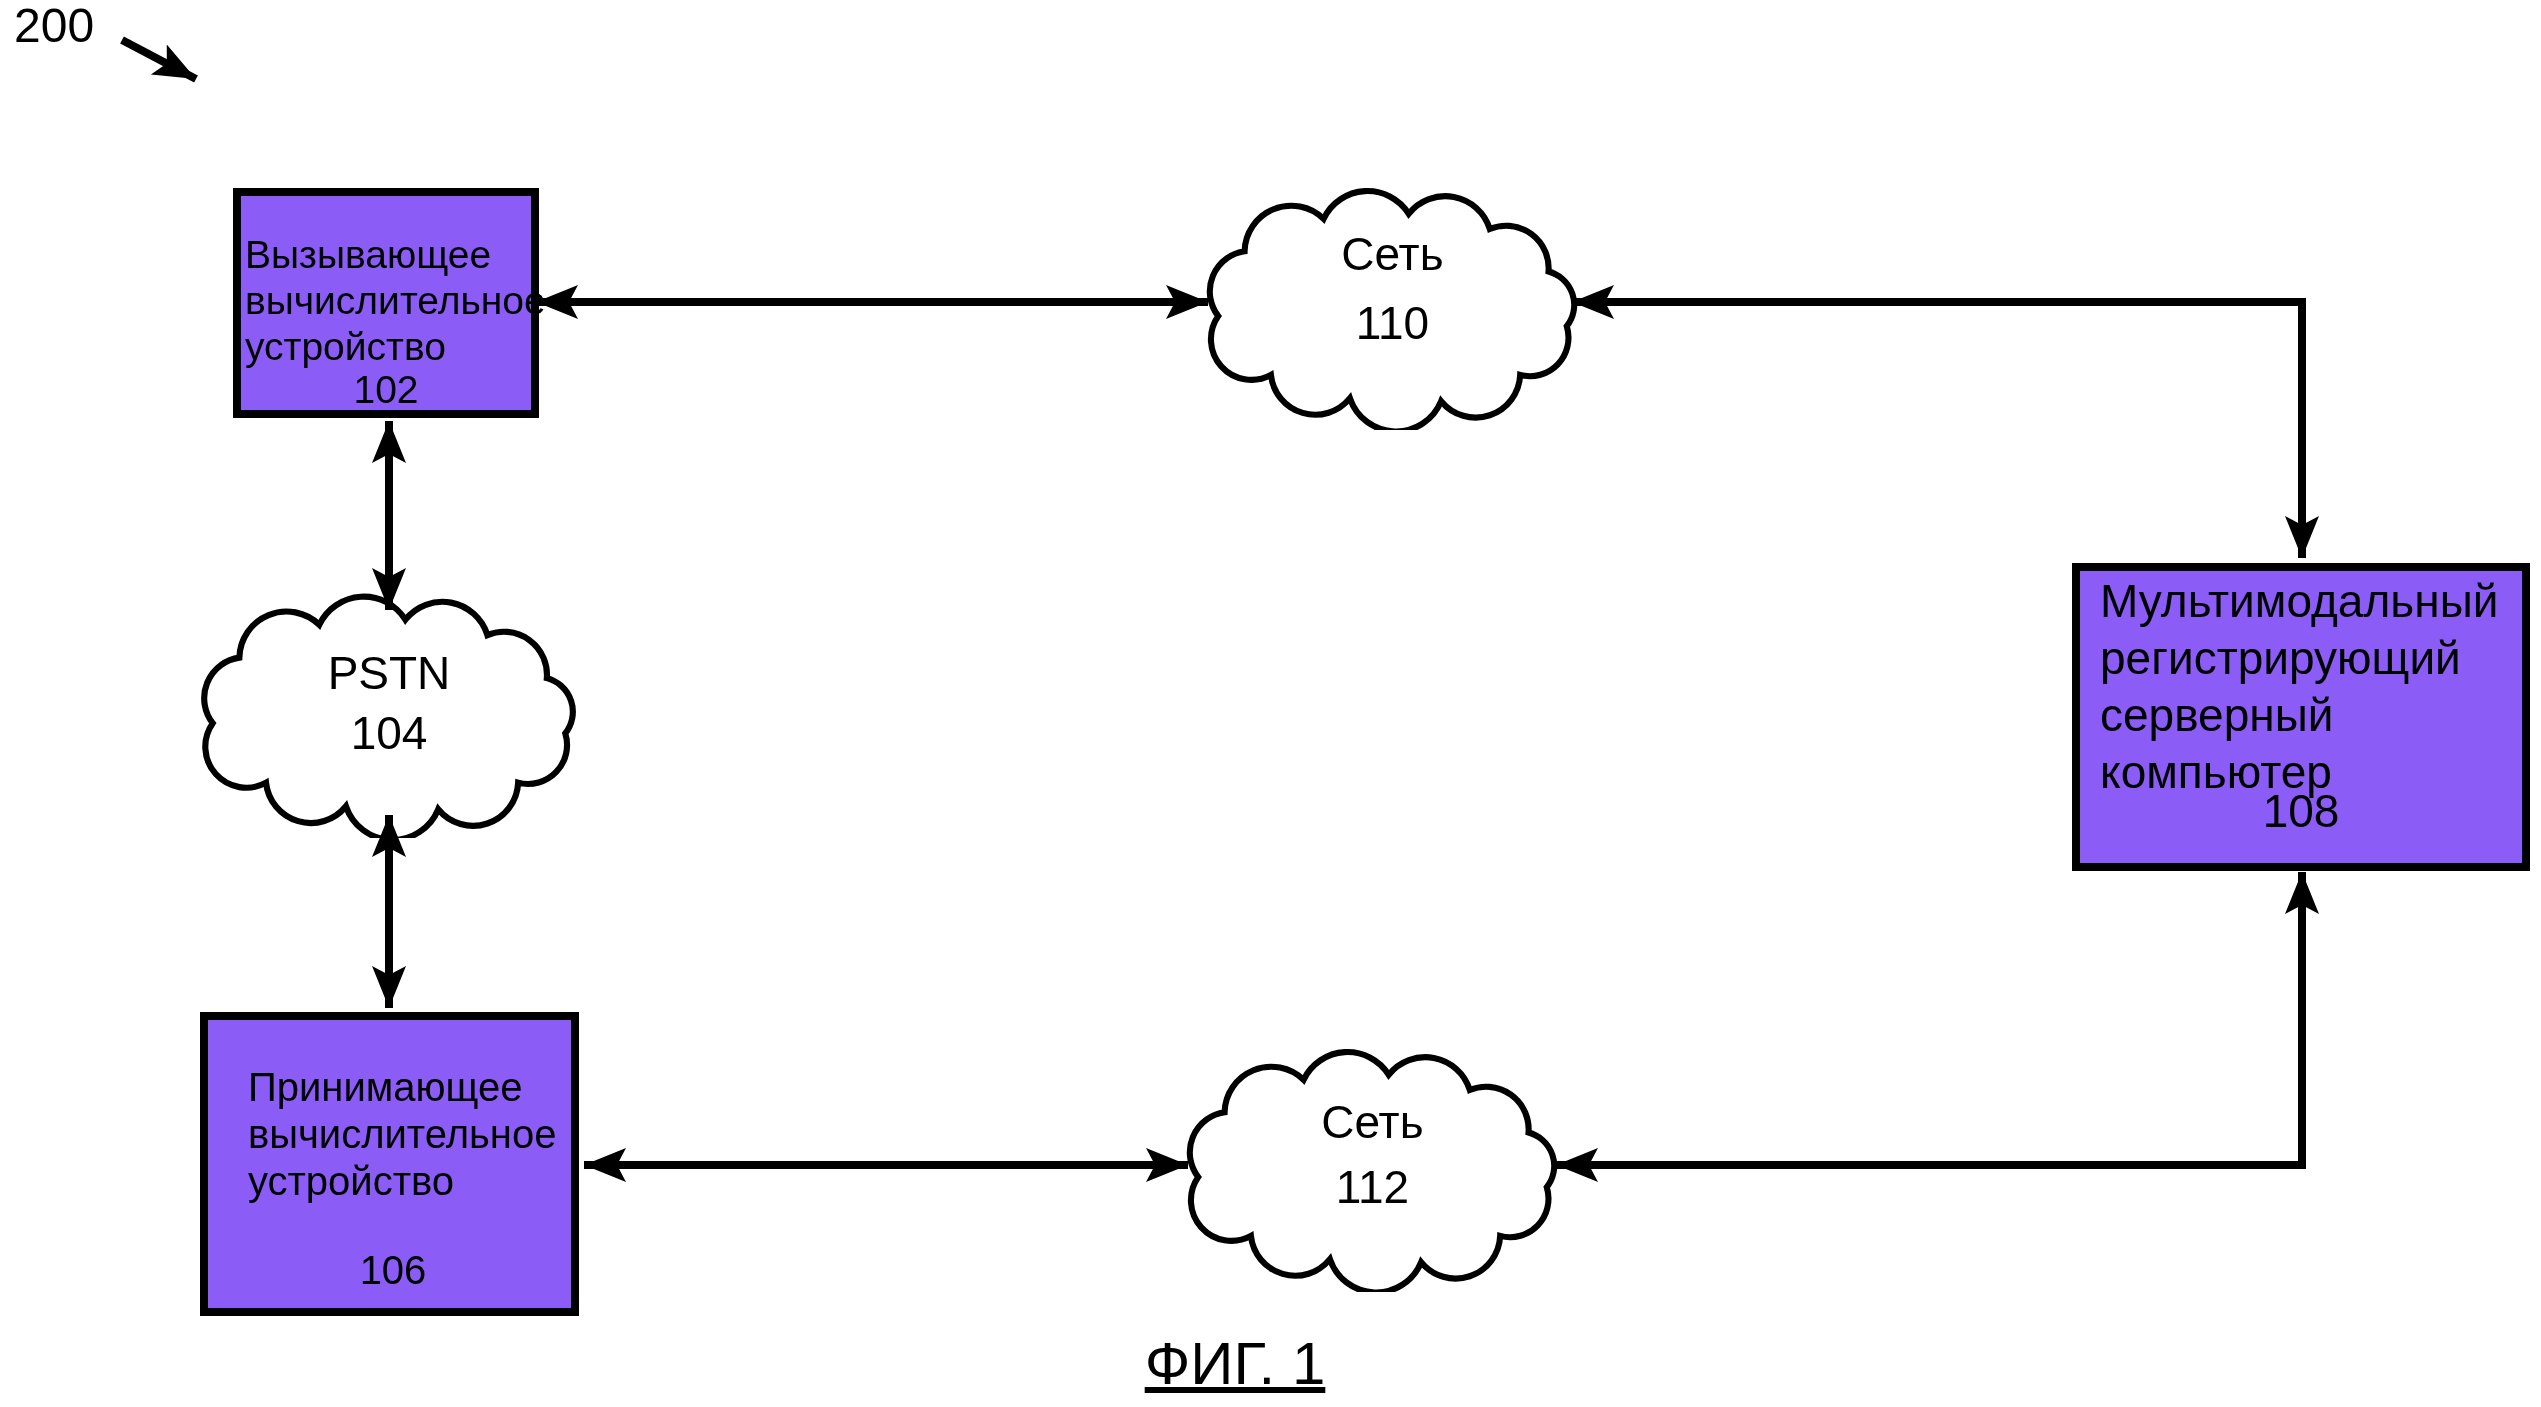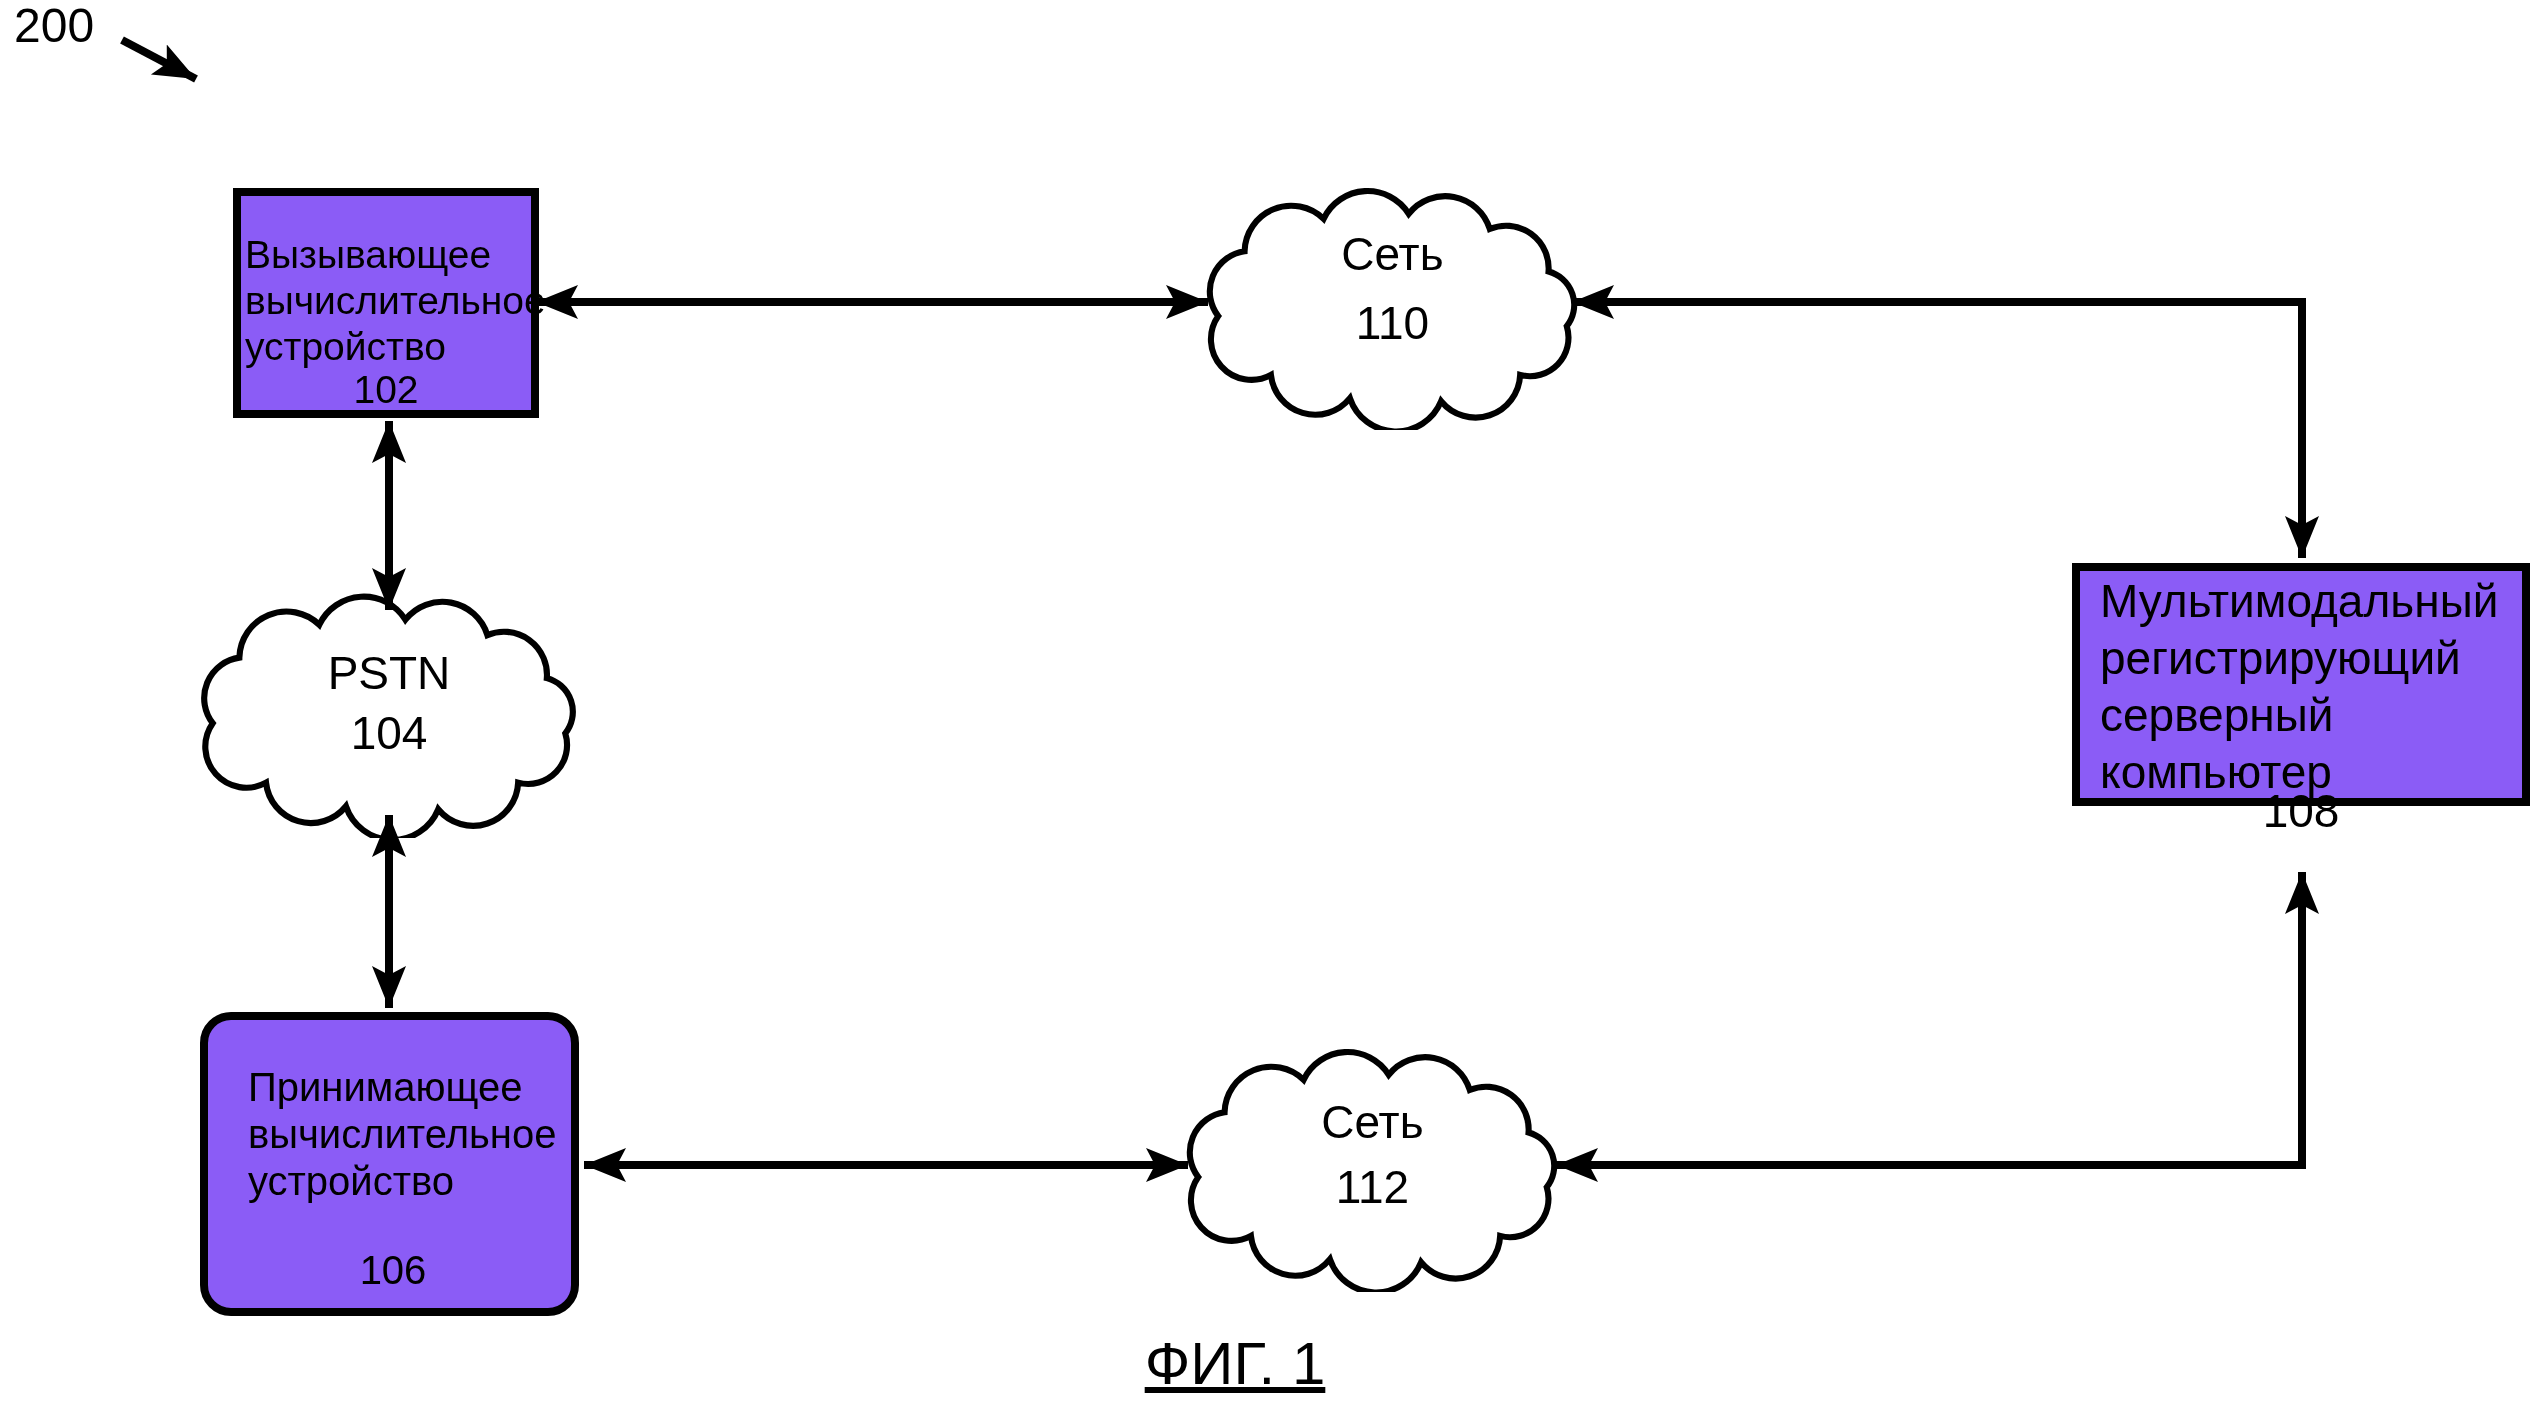--- a/index.html
+++ b/index.html
@@ -24,24 +24,24 @@
   .num {
     position: absolute; left: 0; right: 0;
     text-align: center;
   }
 
   #box-102 { left: 233px; top: 188px; width: 306px; height: 230px;
              padding: 36px 0 0 4px; font-size: 39px; line-height: 46px; }
   #box-102 .num { top: 171px; }
 
   #box-106 { left: 200px; top: 1012px; width: 379px; height: 304px;
-             padding: 44px 0 0 40px; font-size: 40px; line-height: 47px; border-radius: 31px; }
+             padding: 44px 0 0 40px; font-size: 40px; line-height: 47px; }
   #box-106 .num { top: 227px; padding-left: 7px; }
 
-  #box-108 { left: 2072px; top: 563px; width: 458px; height: 243px;
+  #box-108 { left: 2072px; top: 563px; width: 458px; height: 308px;
              padding: 2px 0 0 20px; font-size: 46px; line-height: 57px; }
   #box-108 .num { top: 212px; }
 
   .cloud-label {
     position: absolute;
     text-align: center;
     font-size: 46px;
   }
   .cloud-label .line { display: block; }
   #label-110 { left: 1200px; top: 220px; width: 385px; line-height: 69px; }

